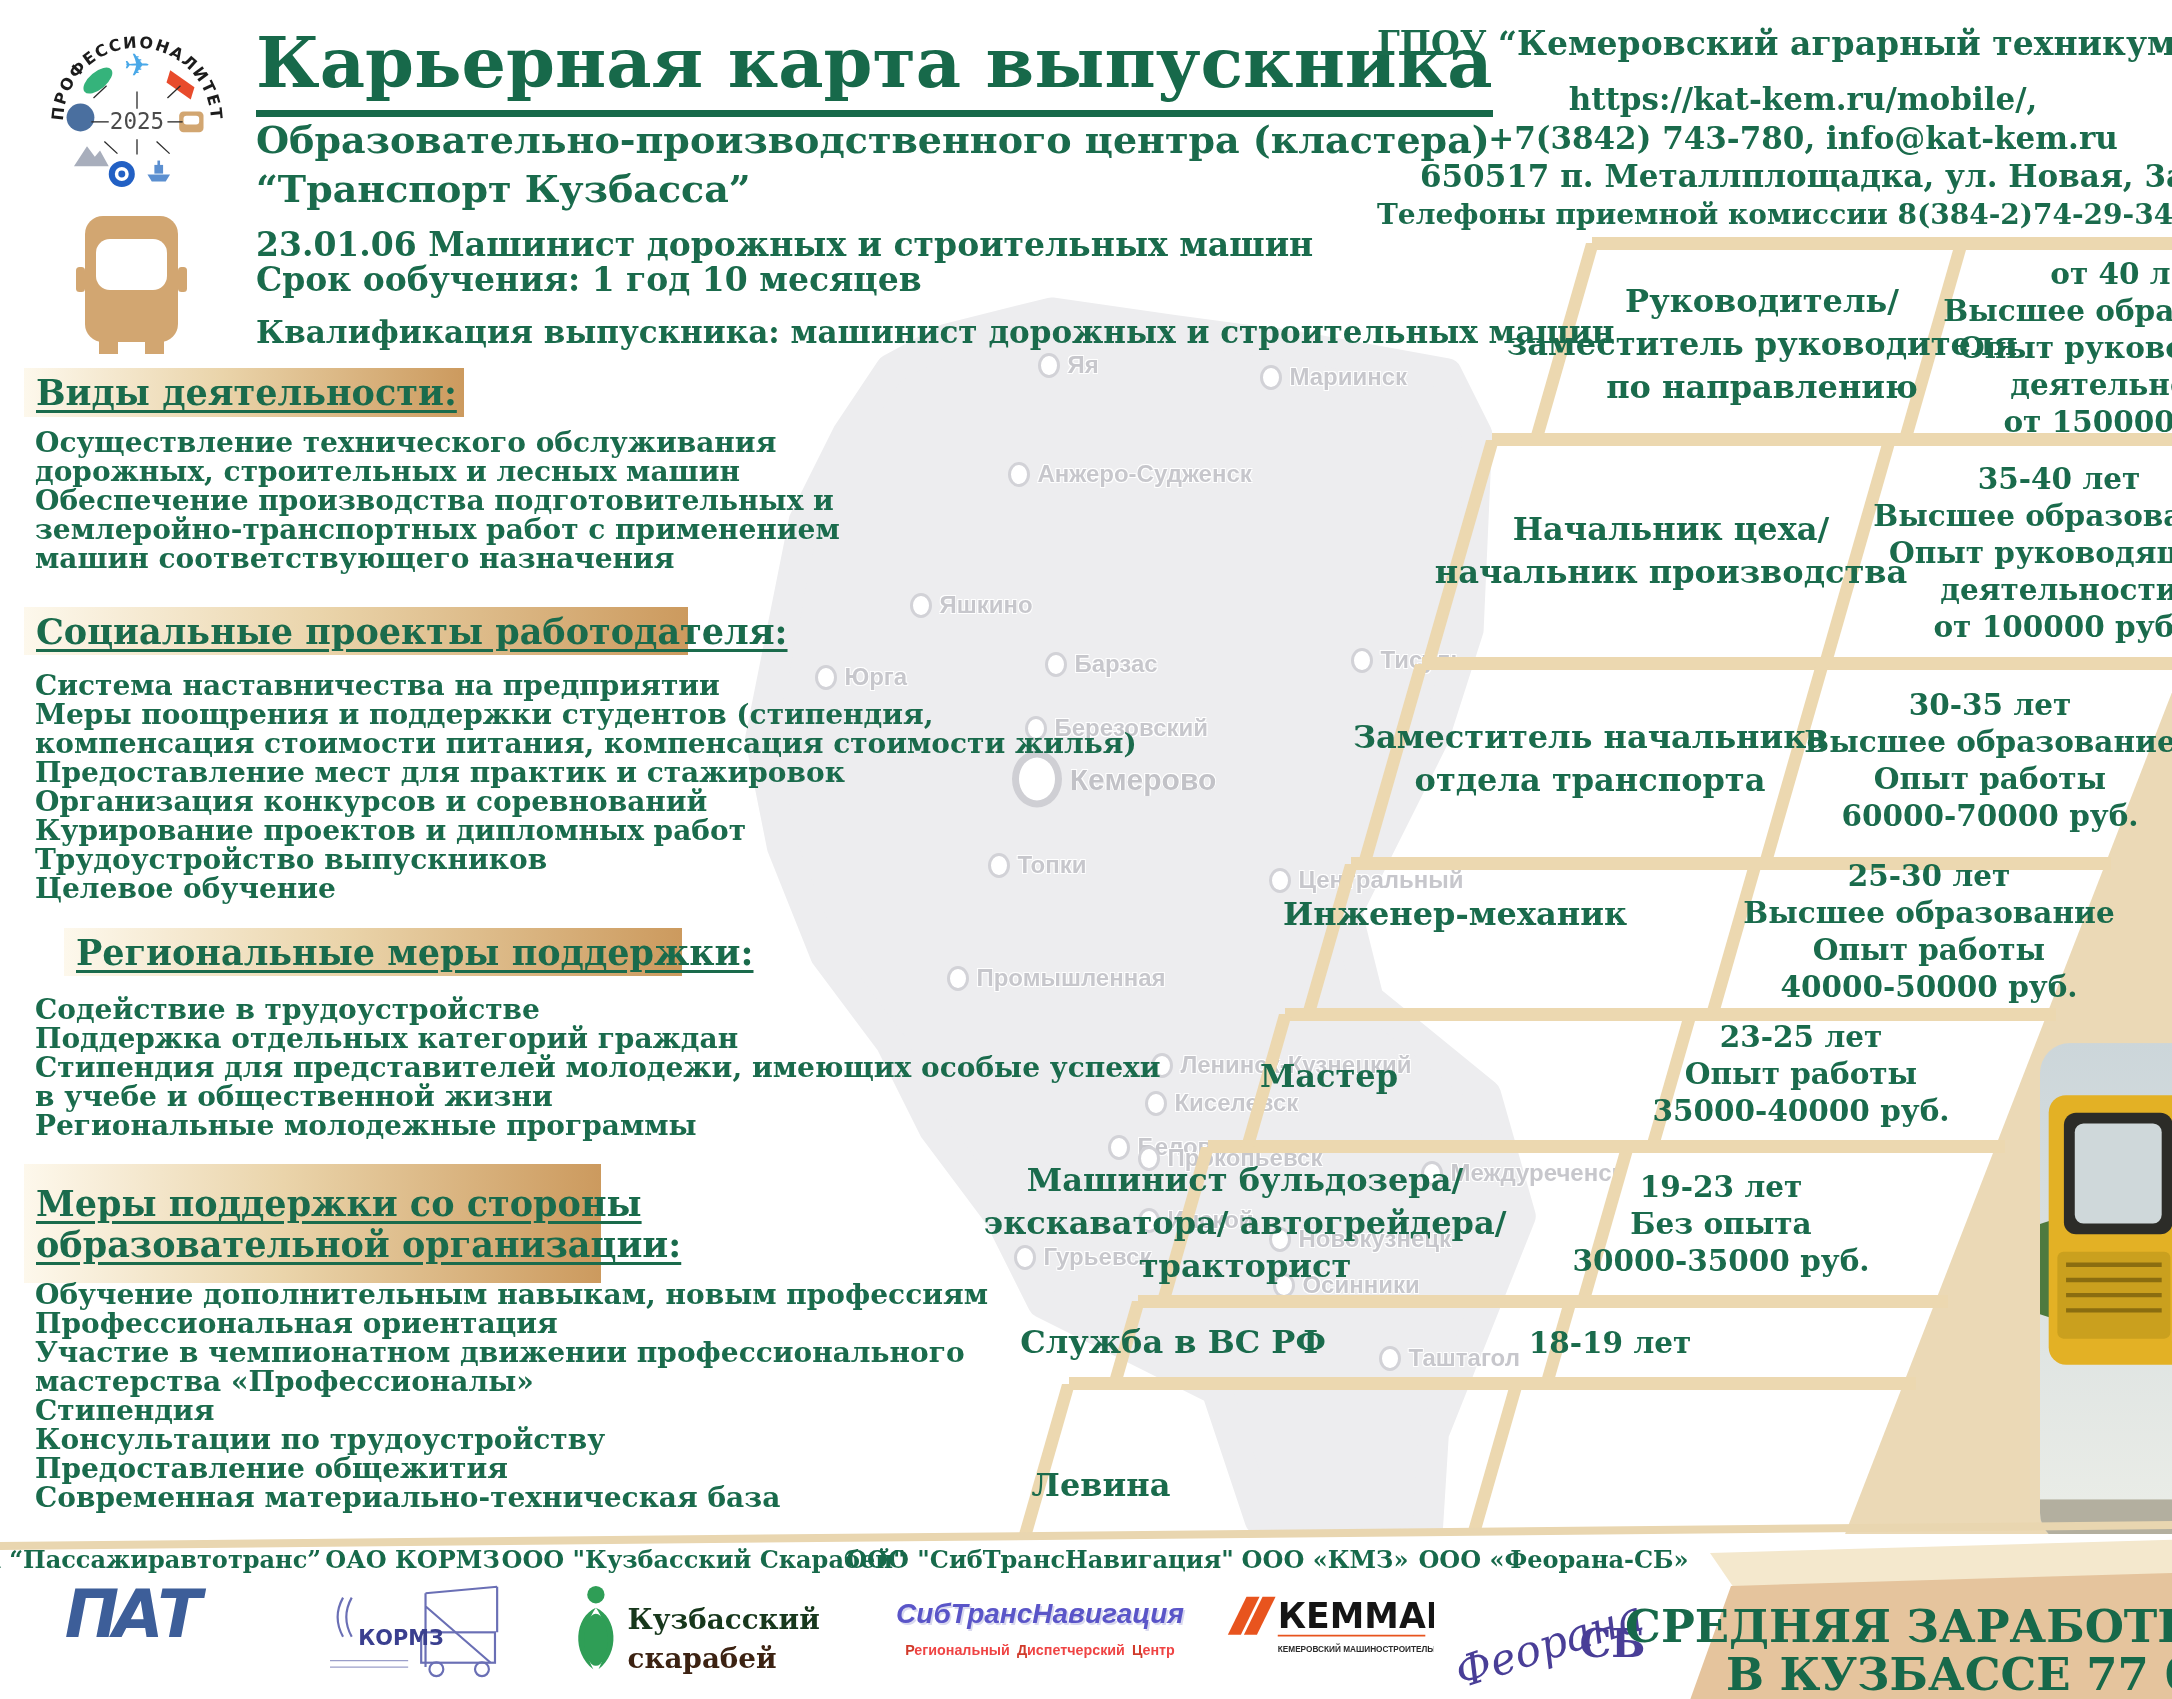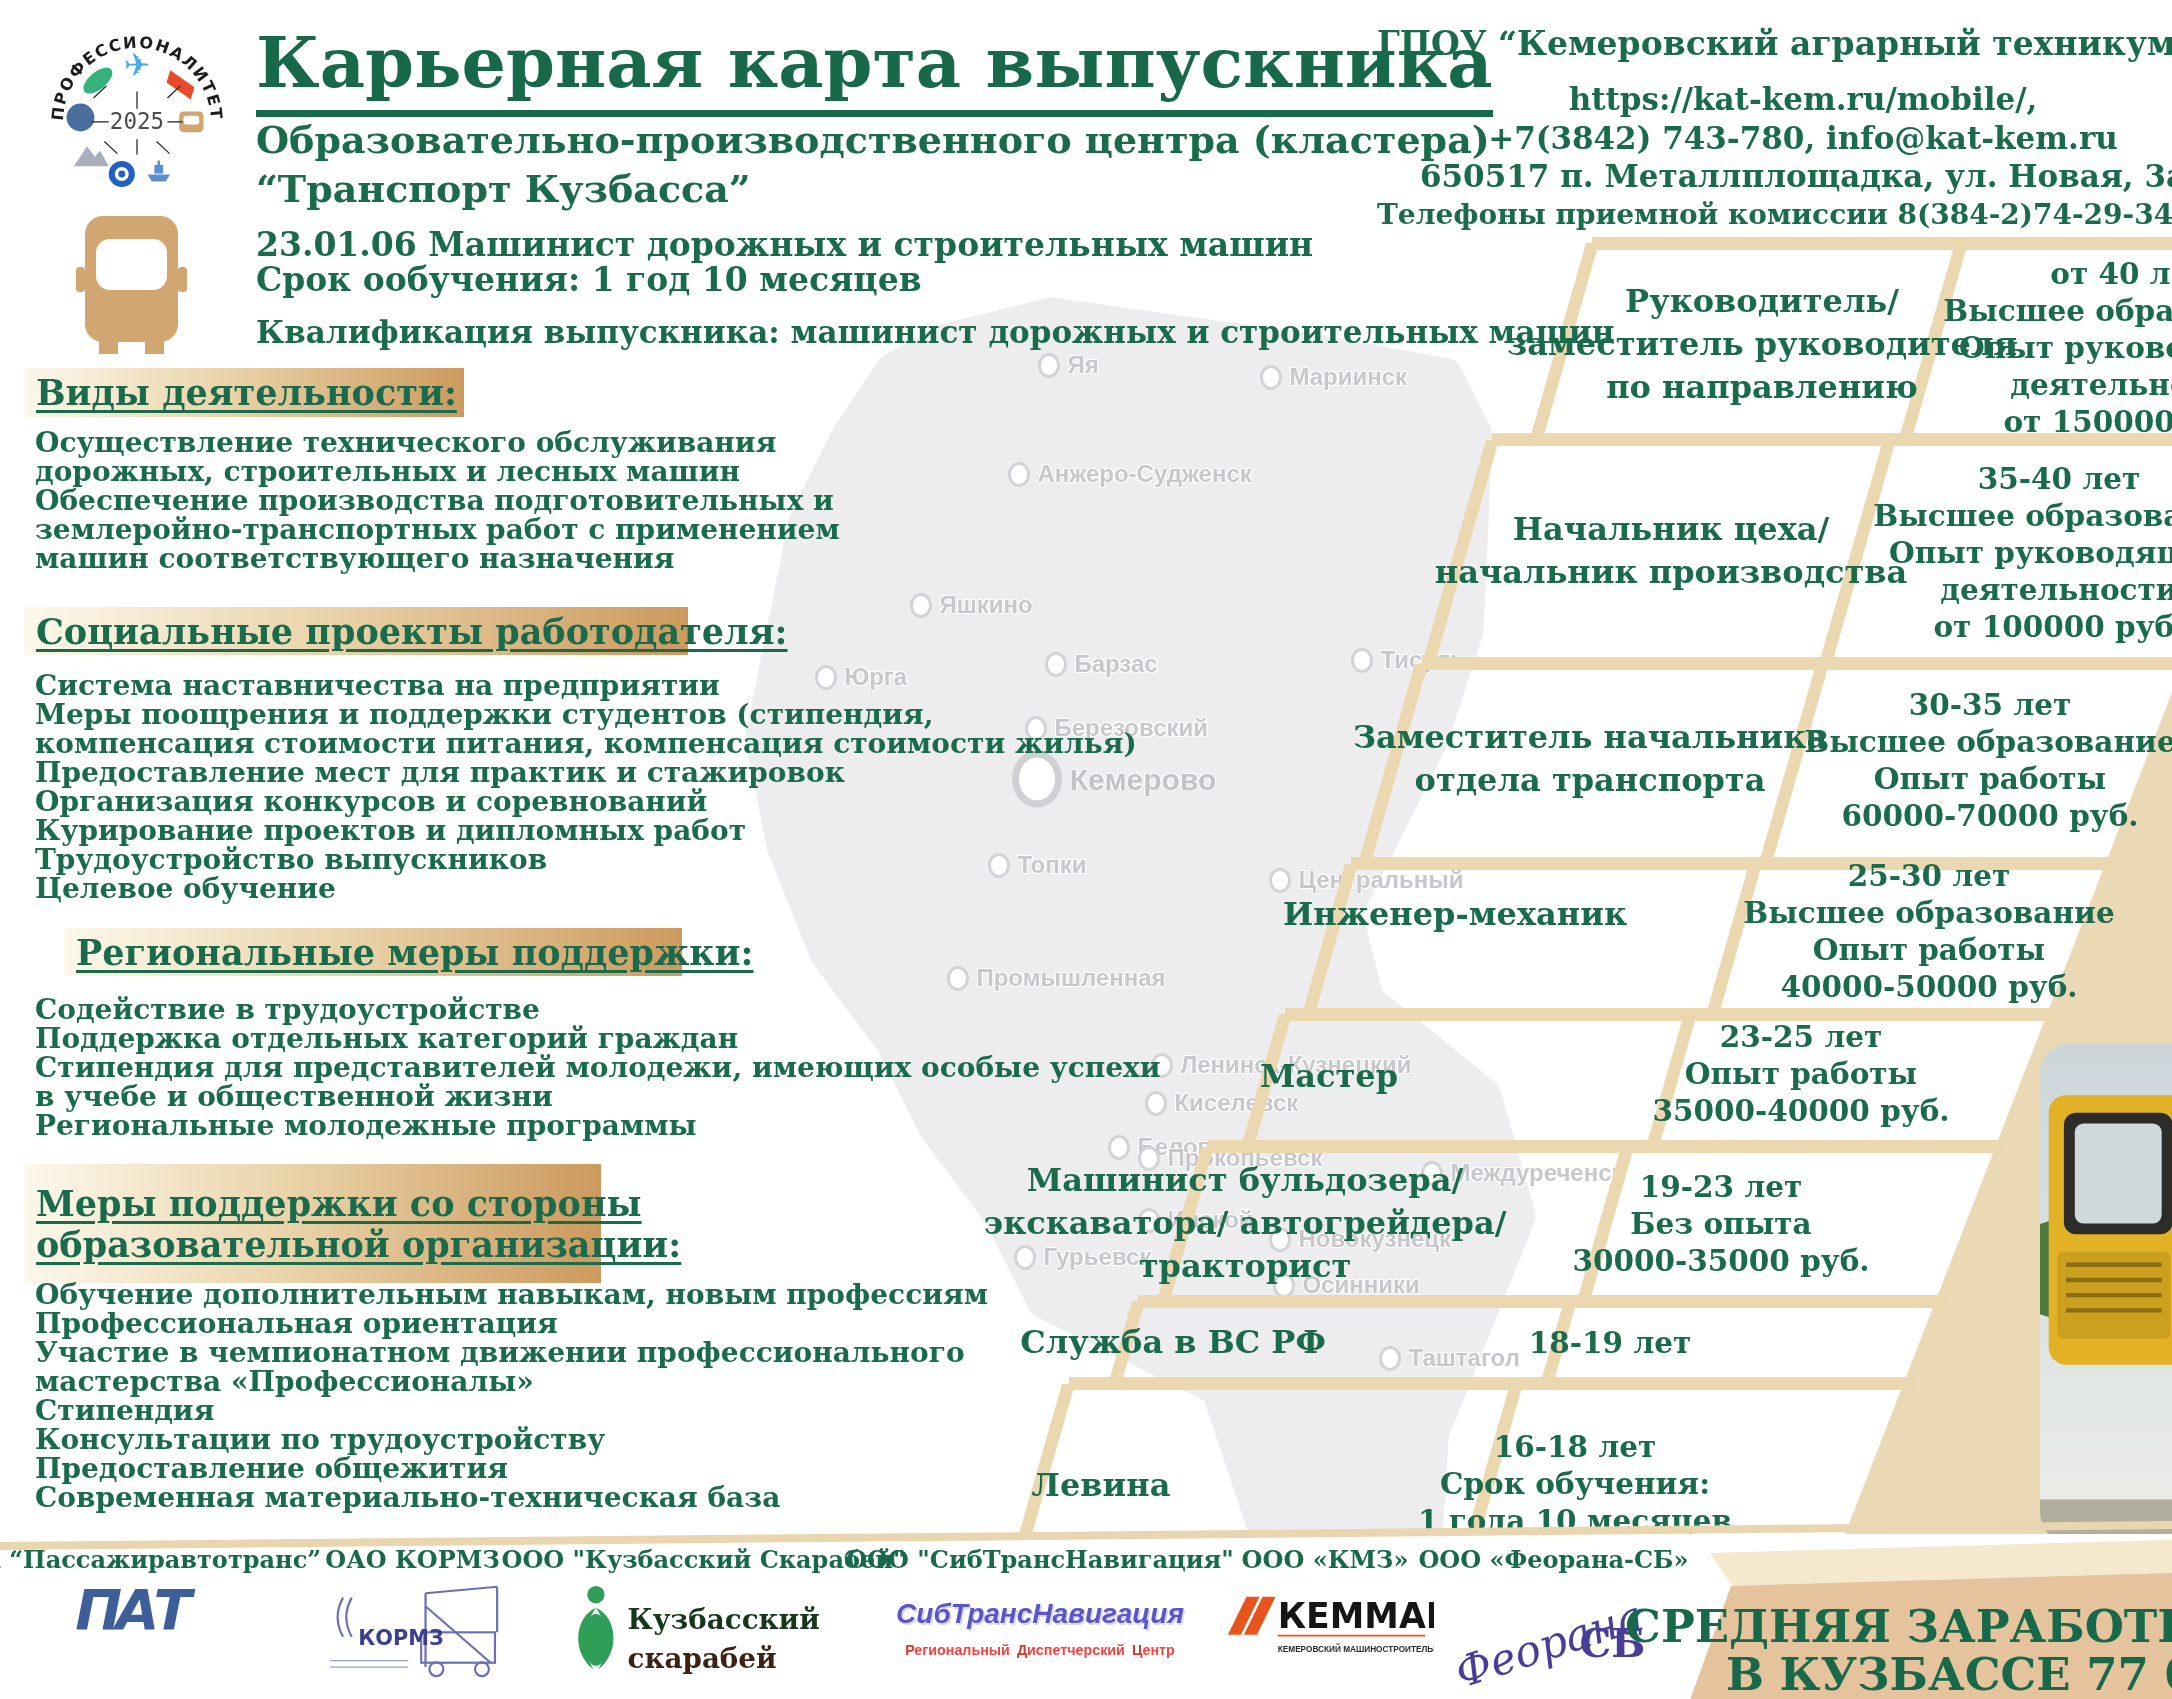--- a/index.html
+++ b/index.html
@@ -40,21 +40,21 @@
   .salary{background:#e5c49d;clip-path:polygon(1731px 1586px,2404px 1566px,2404px 1700px,1690px 1700px);}
   .salline{position:absolute;transform:translate(-50%,-50%);font-size:45px;font-weight:bold;
            color:#17694a;white-space:nowrap;}
   
   .footer-bg{position:absolute;left:0;top:1534px;width:2404px;height:166px;background:#ffffff;}
   .fsep{position:absolute;left:-8.7px;top:1542px;width:2433px;height:7.8px;background:#e9d6b0;
         transform:rotate(-0.55deg);transform-origin:left center;}
   .partner{position:absolute;top:1545px;display:flex;flex-direction:column;align-items:center;}
   .plabel{font-size:24px;font-weight:bold;color:#17694a;white-space:nowrap;}
   .pat-txt{font-family:"DejaVu Sans","Liberation Sans",sans-serif;font-style:italic;font-weight:900;
-           font-size:56px;color:#3d5e99;letter-spacing:-6px;line-height:1;margin-top:7.8px;}
+           font-size:65px;color:#3d5e99;letter-spacing:-6px;line-height:1;margin-top:7.8px;}
   .sib1{font-family:"Liberation Sans",sans-serif;font-style:italic;font-weight:bold;font-size:28px;
         color:#5a55c8;text-shadow:1.7px 1.7px 0 #d9d9ef;margin-top:24px;white-space:nowrap;}
   .rdc{font-family:"Liberation Sans",sans-serif;font-size:14.3px;font-weight:bold;color:#ef4444;margin-top:12px;}
   .rdc span{display:inline-block;margin:0 3.5px;}
   .rdc span::first-letter{color:#d03a2a;}
   .feo-wrap{position:relative;width:204px;height:117px;margin-top:4.3px;}
   .feo1{position:absolute;left:0;top:41px;font-style:italic;font-size:43px;color:#493e97;
         transform:rotate(-18deg);white-space:nowrap;}
   .feo2{position:absolute;left:128px;top:41px;font-size:40px;font-weight:bold;color:#493e97;}
   
@@ -256,25 +256,20 @@
       <div>30000-35000 руб.</div>
   </div>
   <div class="lpos" style="left:1173px;top:1343px;">
     <div>Служба в ВС РФ</div>
   </div>
   <div class="lreq" style="left:1610px;top:1343px;">
     <div>18-19 лет</div>
   </div>
   <div class="lpos" style="left:1101px;top:1486px;">
     <div>Левина</div>
-  </div>
-  <div class="lreq" style="left:1575px;top:1484px;">
-    <div>16-18 лет</div>
-      <div>Срок обучения:</div>
-      <div>1 года 10 месяцев</div>
   </div>
 
   <svg class="abs" style="left:37px;top:11px;" width="200" height="200" viewBox="0 0 460 460">
     <defs>
         <path id="arcp" d="M 60,255 A 170,170 0 0 1 400,255" fill="none"></path>
       </defs>
     <text font-family="DejaVu Sans" font-size="37" font-weight="bold" fill="#1c1c1c" letter-spacing="4">
       <textPath href="#arcp" startOffset="50%" text-anchor="middle">ПРОФЕССИОНАЛИТЕТ</textPath>
     </text>
     <text x="230" y="272" font-family="DejaVu Sans Mono" font-size="52" fill="#4b4b4b" text-anchor="middle">2025</text>

